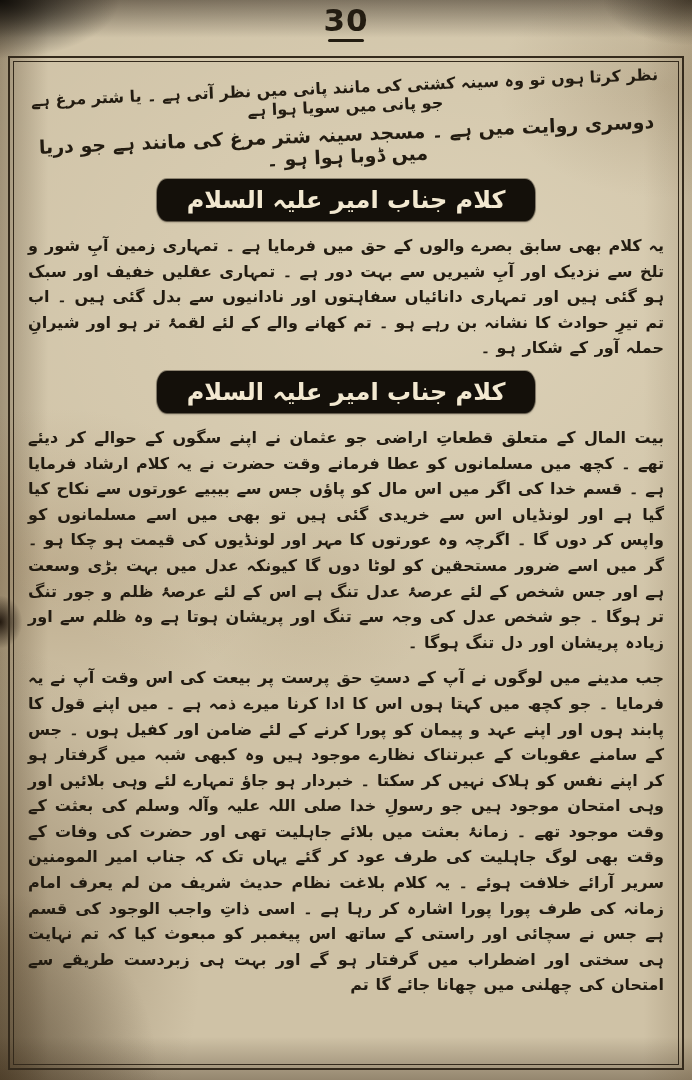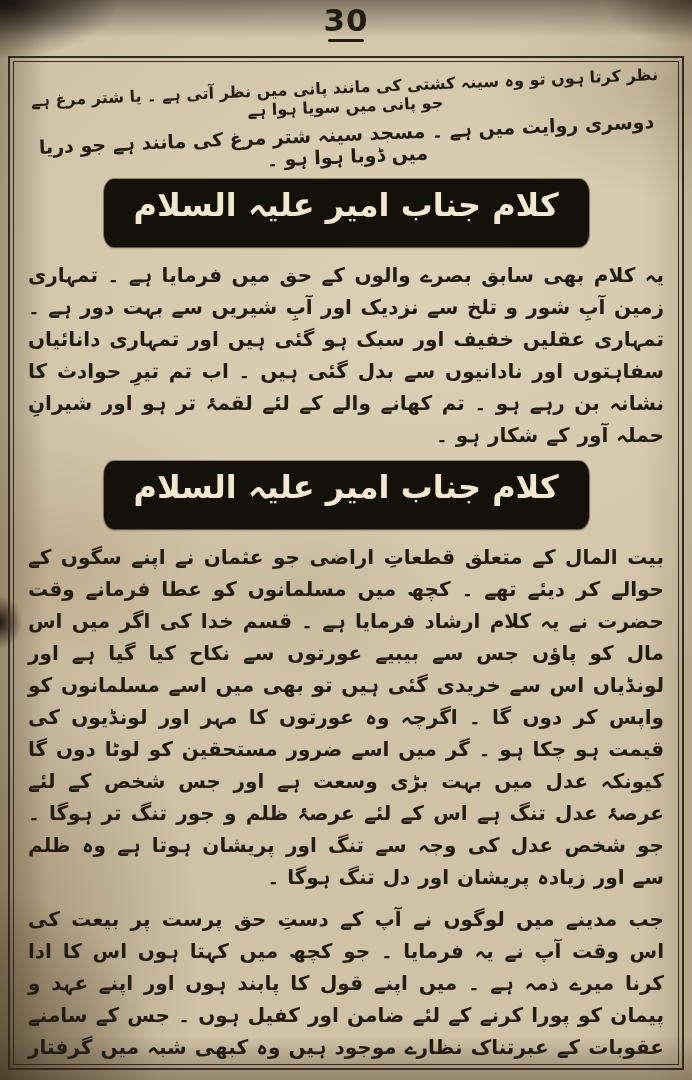--- a/index.html
+++ b/index.html
@@ -35,24 +35,24 @@
     border:2.5px solid #342a1c;padding:3px;box-sizing:border-box;z-index:2;}
   .frame-inner{width:100%;height:100%;border:1.5px solid #342a1c;box-sizing:border-box;
     padding:8px 13px 6px;overflow:hidden;}
 
   .tilt{transform:rotate(-2.4deg);transform-origin:50% 50%;margin:8px 2px 12px;}
   .hdr-line{direction:rtl;text-align:center;margin:0 0 7px;}
   .hdr-line.small{font-size:16px;font-weight:600;}
   .hdr-line.big{font-size:19px;font-weight:800;}
 
   .banner{width:fit-content;max-width:90%;margin:10px auto 12px;background:#14100a;color:#f2e8d0;
-    padding:7px 30px 23px;border-radius:10px/14px;font-size:32px;font-weight:800;direction:rtl;
+    padding:7px 30px 7px;border-radius:10px/14px;font-size:24px;font-weight:800;direction:rtl;
     text-align:center;box-shadow:0 1px 2px rgba(20,14,8,.5), 0 0 0 1px rgba(20,14,8,.35);}
 
-  .body-text{direction:rtl;text-align:justify;font-size:20px;line-height:1.6;
+  .body-text{direction:rtl;text-align:justify;font-size:16px;line-height:1.6;
     margin:3px 1px 10px;font-weight:600;word-spacing:1px;}
 </style>
 </head>
 <body>
 
 <div class="scan">
 
   <div class="corner-tl"></div>
   <div class="corner-tr"></div>
   <div class="stain-left"></div>

